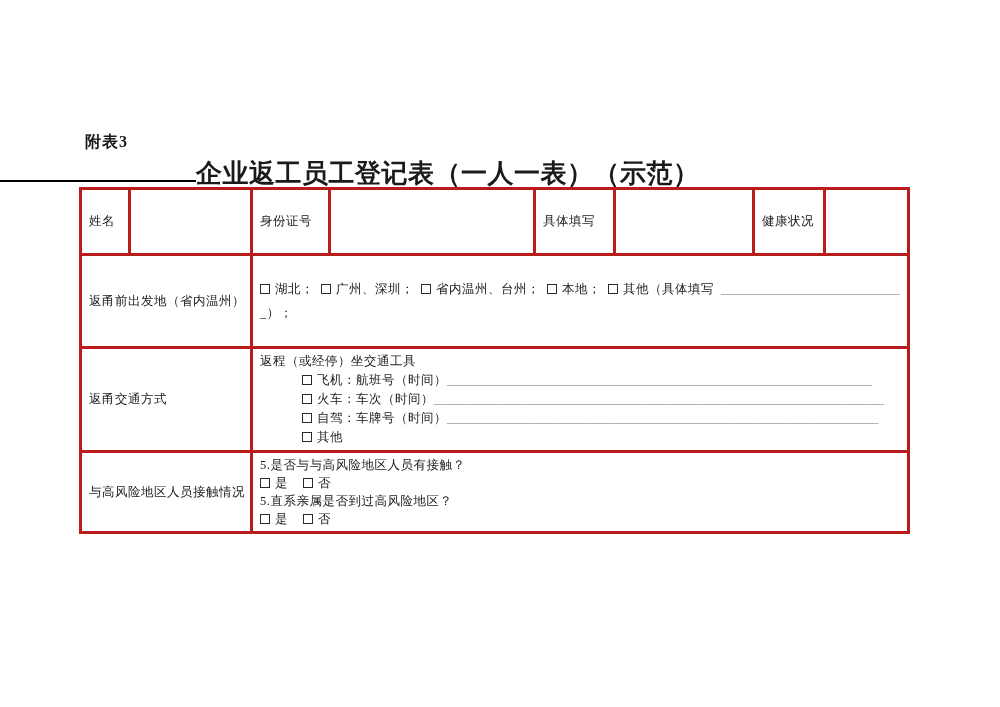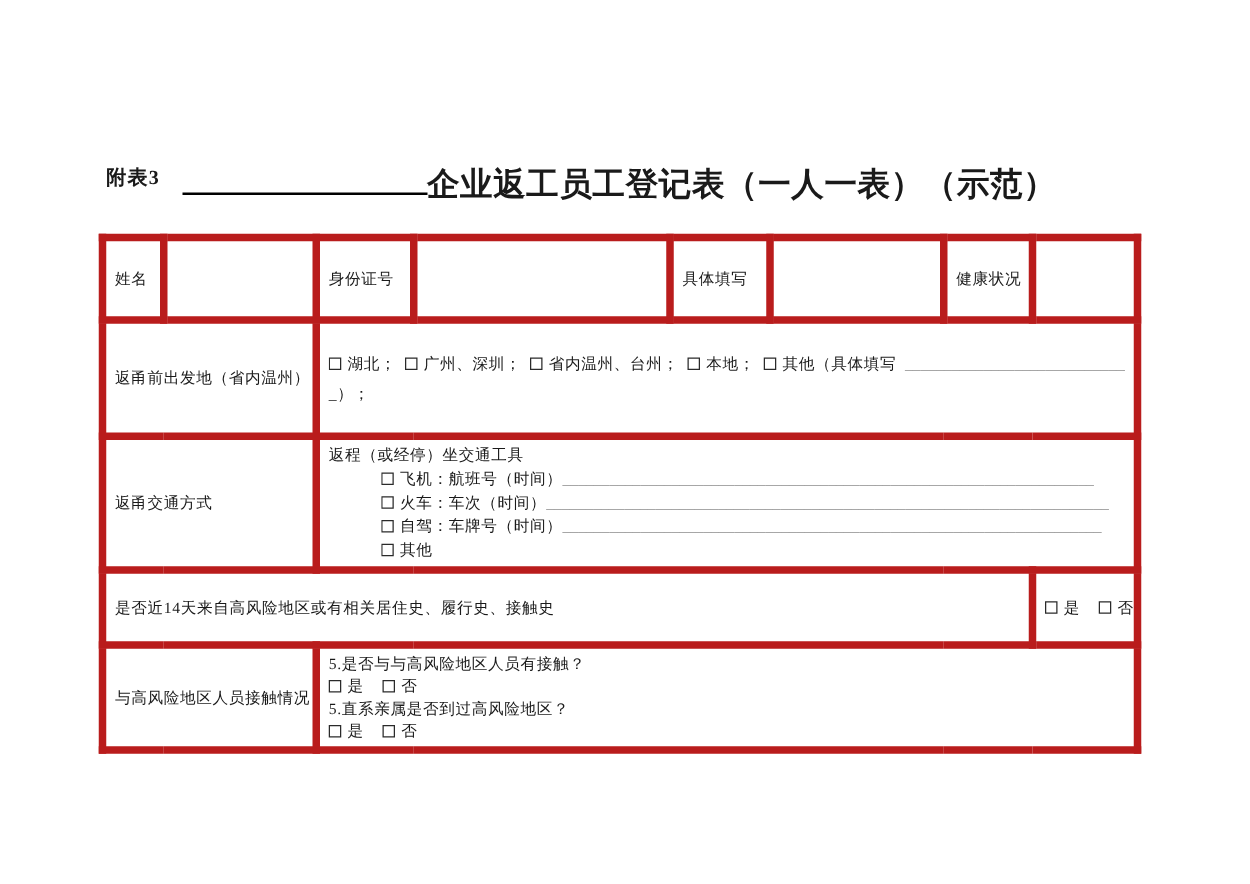--- a/index.html
+++ b/index.html
@@ -6,38 +6,38 @@
   html, body { width: 1000px; height: 707px; background: #ffffff; overflow: hidden; }
   body { font-family: "Liberation Serif", "DejaVu Serif", serif; color: #1a1a1a; }
   .page { position: relative; width: 1000px; height: 707px; background: #fff; }
 
   .attachment {
     position: absolute; left: 85px; top: 112px;
     font-size: 16px; font-weight: bold; letter-spacing: 1px; margin-top: 20px;
   }
 
   .title-line {
-    position: absolute; left: 0; top: 130px; width: 845px;
-    text-align: right; white-space: nowrap;
+    position: absolute; left: 0; top: 156px; width: 845px;
+    text-align: left; white-space: nowrap;
     font-size: 26px; font-weight: bold;
     font-family: "Liberation Sans", "DejaVu Sans", sans-serif;
   }
   .title-blank {
     display: inline-block; width: 196px; height: 25px;
     border-bottom: 2px solid #000; vertical-align: baseline;
   }
   .title-text { letter-spacing: 0.5px; }
 
   table.form {
     position: absolute; left: 79px; top: 187px;
     width: 828px; border-collapse: collapse; table-layout: fixed;
     font-size: 12.5px; letter-spacing: 0.5px; color: #1a1a1a;
   }
   table.form td {
-    border: 6px solid #b91c1c; padding: 3px 7px; vertical-align: middle;
+    border: 3px solid #b91c1c; padding: 3px 7px; vertical-align: middle;
     overflow: hidden;
   }
   tr.r1 { height: 66px; }
   tr.r2 { height: 93px; }
   tr.r3 { height: 98px; }
   tr.r4 { height: 60px; }
   tr.r5 { height: 74px; }
   td.top { vertical-align: top; margin-left: 10px; }
   td.lbl { white-space: nowrap; }
 
@@ -103,24 +103,20 @@
       <td colspan="2" class="lbl top"><span>返甬交通方式</span></td>
       <td colspan="6" class="top">
         <div class="t-line">返程（或经停）坐交通工具</div>
         <div class="t-line t-item nowrap"><span class="cb"></span><span>飞机：航班号（时间）</span><span class="blank">____________________________________________________________________</span></div>
         <div class="t-line t-item nowrap"><span class="cb"></span><span>火车：车次（时间）</span><span class="blank">________________________________________________________________________</span></div>
         <div class="t-line t-item nowrap"><span class="cb"></span><span>自驾：车牌号（时间）</span><span class="blank">_____________________________________________________________________</span></div>
         <div class="t-line t-item nowrap"><span class="cb"></span><span>其他</span><span class="blank"></span></div>
       </td>
     </tr>
 
-    <tr class="r4">
-      <td colspan="7"><span>是否近14天来自高风险地区或有相关居住史、履行史、接触史</span></td>
-      <td class="top yn-cell nowrap"><span class="cb"></span><span class="yn-lab">是</span><span class="cb gap"></span><span class="yn-lab">否</span></td>
-    </tr>
 
     <tr class="r5">
       <td colspan="2" class="lbl"><span>与高风险地区人员接触情况</span></td>
       <td colspan="6">
         <div class="c-line">5.是否与与高风险地区人员有接触？</div>
         <div class="c-line"><span class="cb"></span><span class="yn-lab">是</span><span class="cb gap"></span><span class="yn-lab">否</span></div>
         <div class="c-line">5.直系亲属是否到过高风险地区？</div>
         <div class="c-line"><span class="cb"></span><span class="yn-lab">是</span><span class="cb gap"></span><span class="yn-lab">否</span></div>
       </td>
     </tr>

